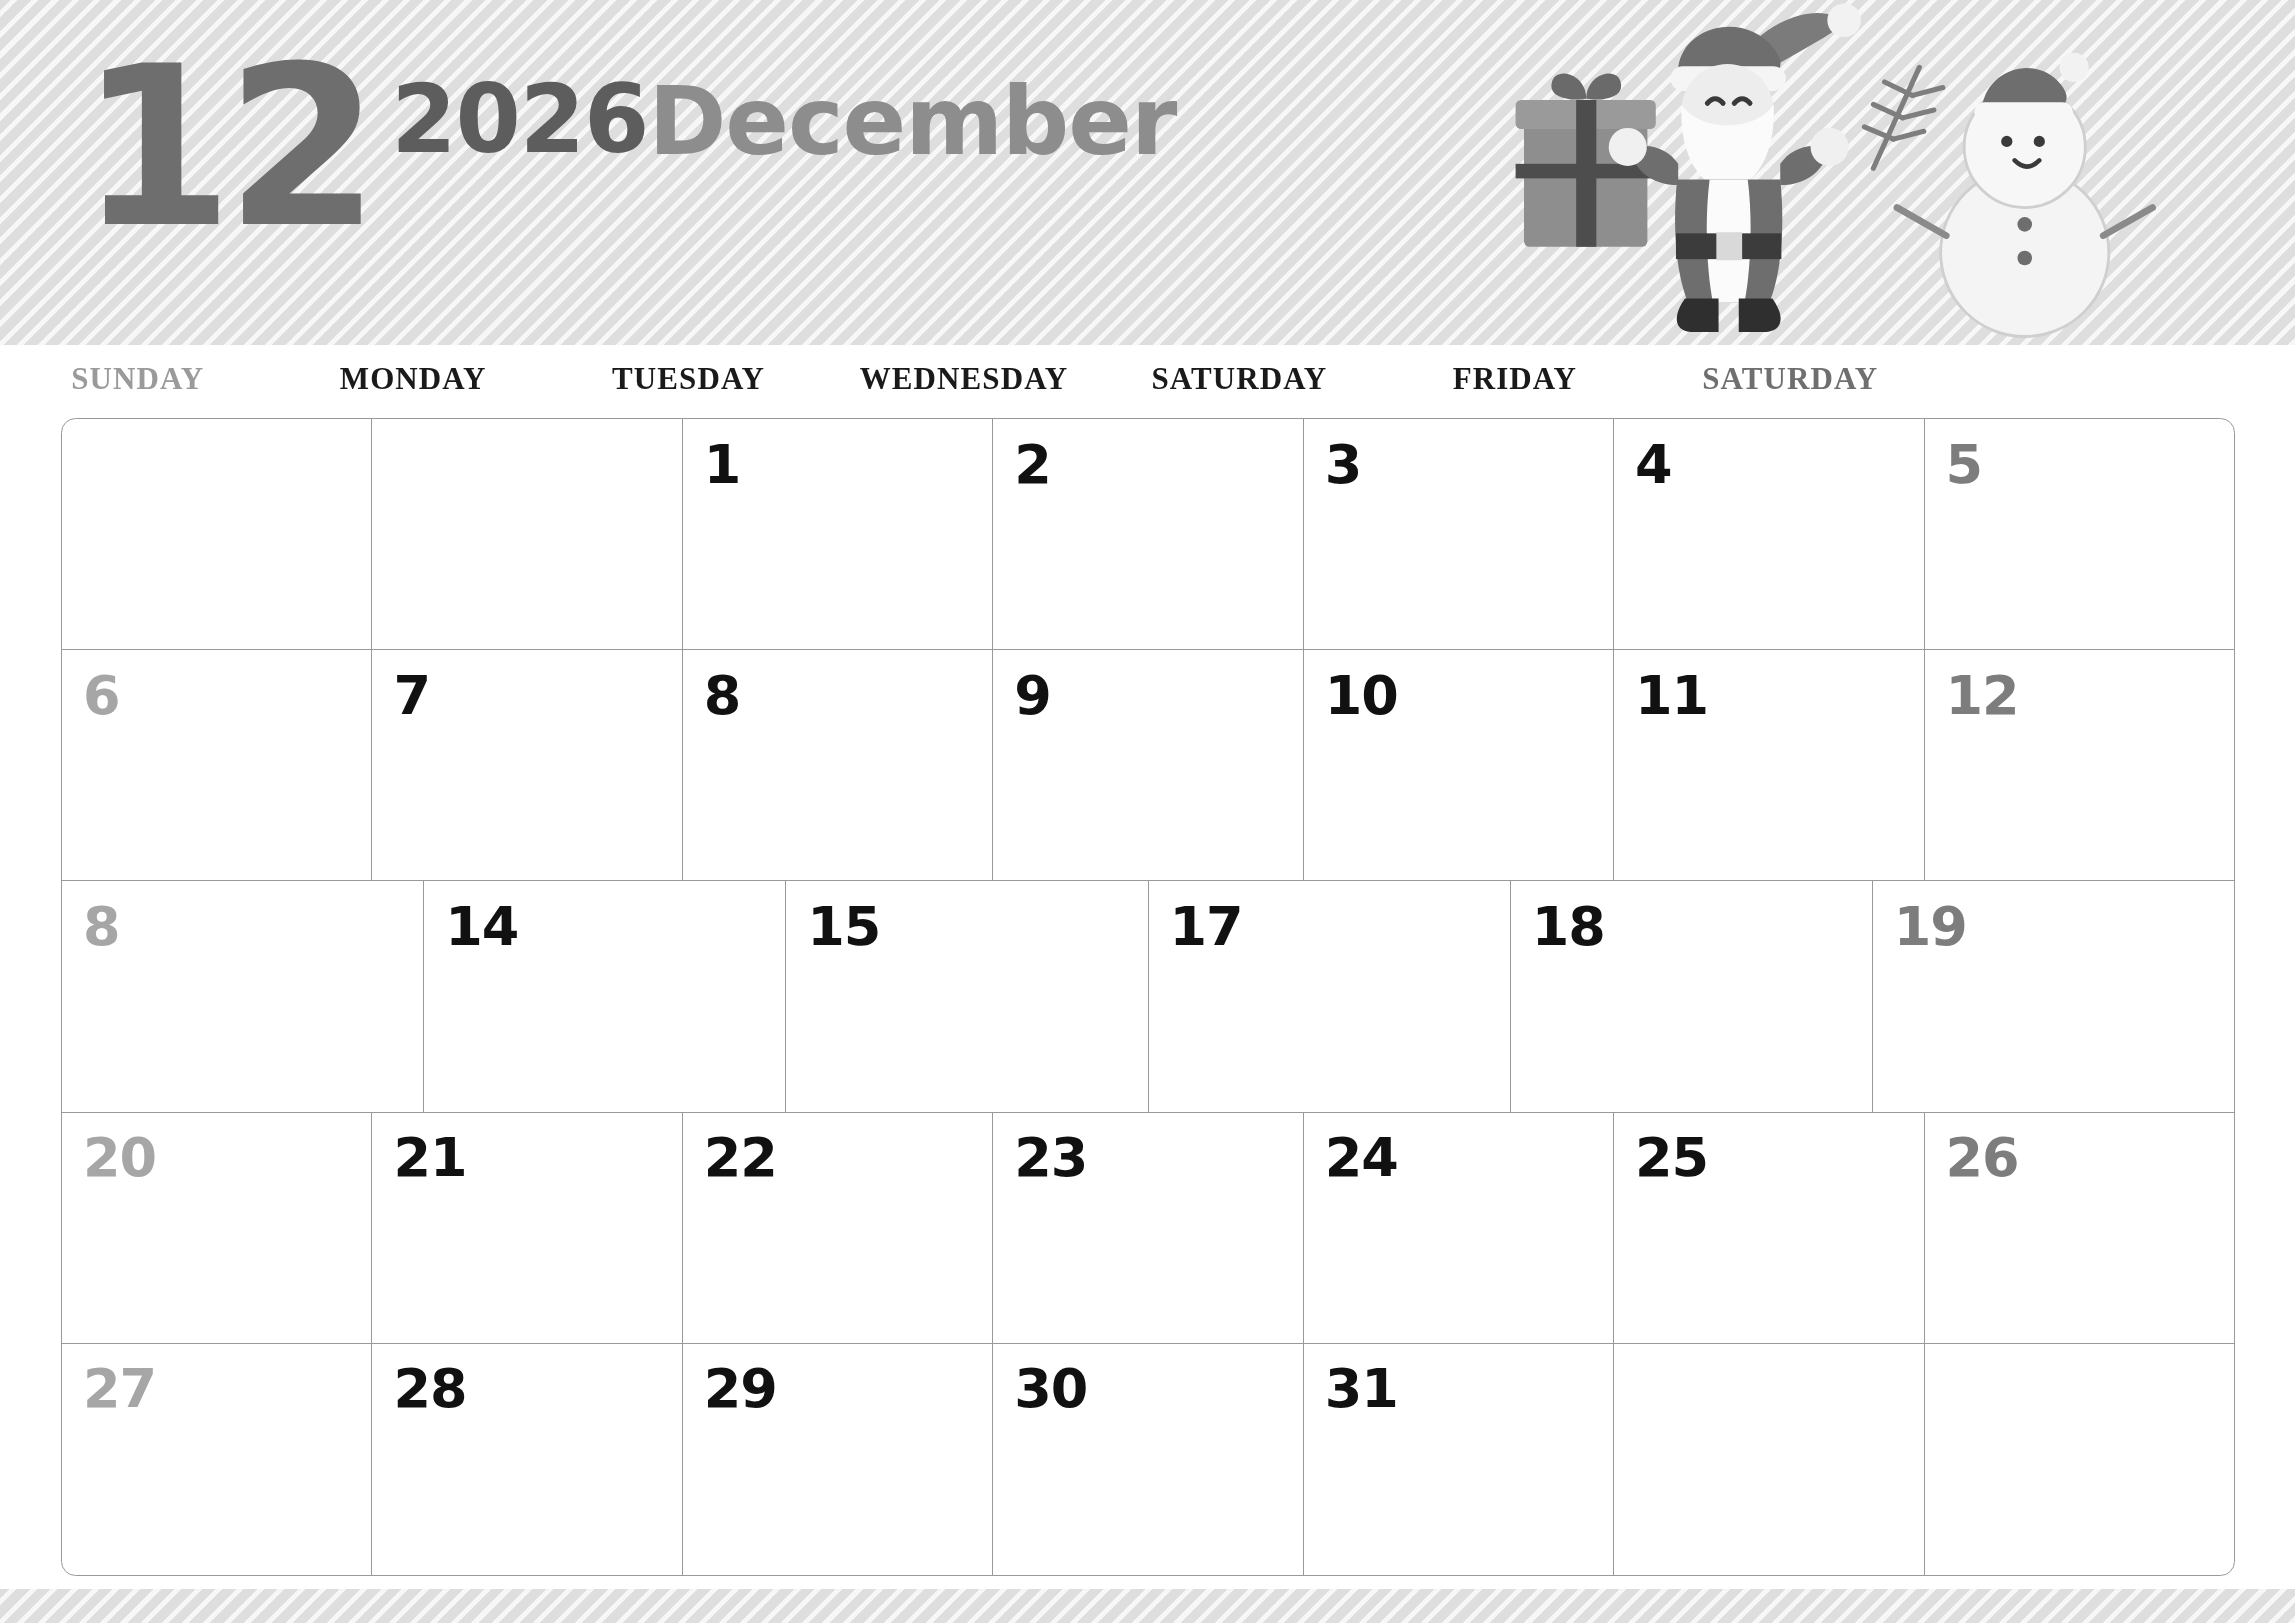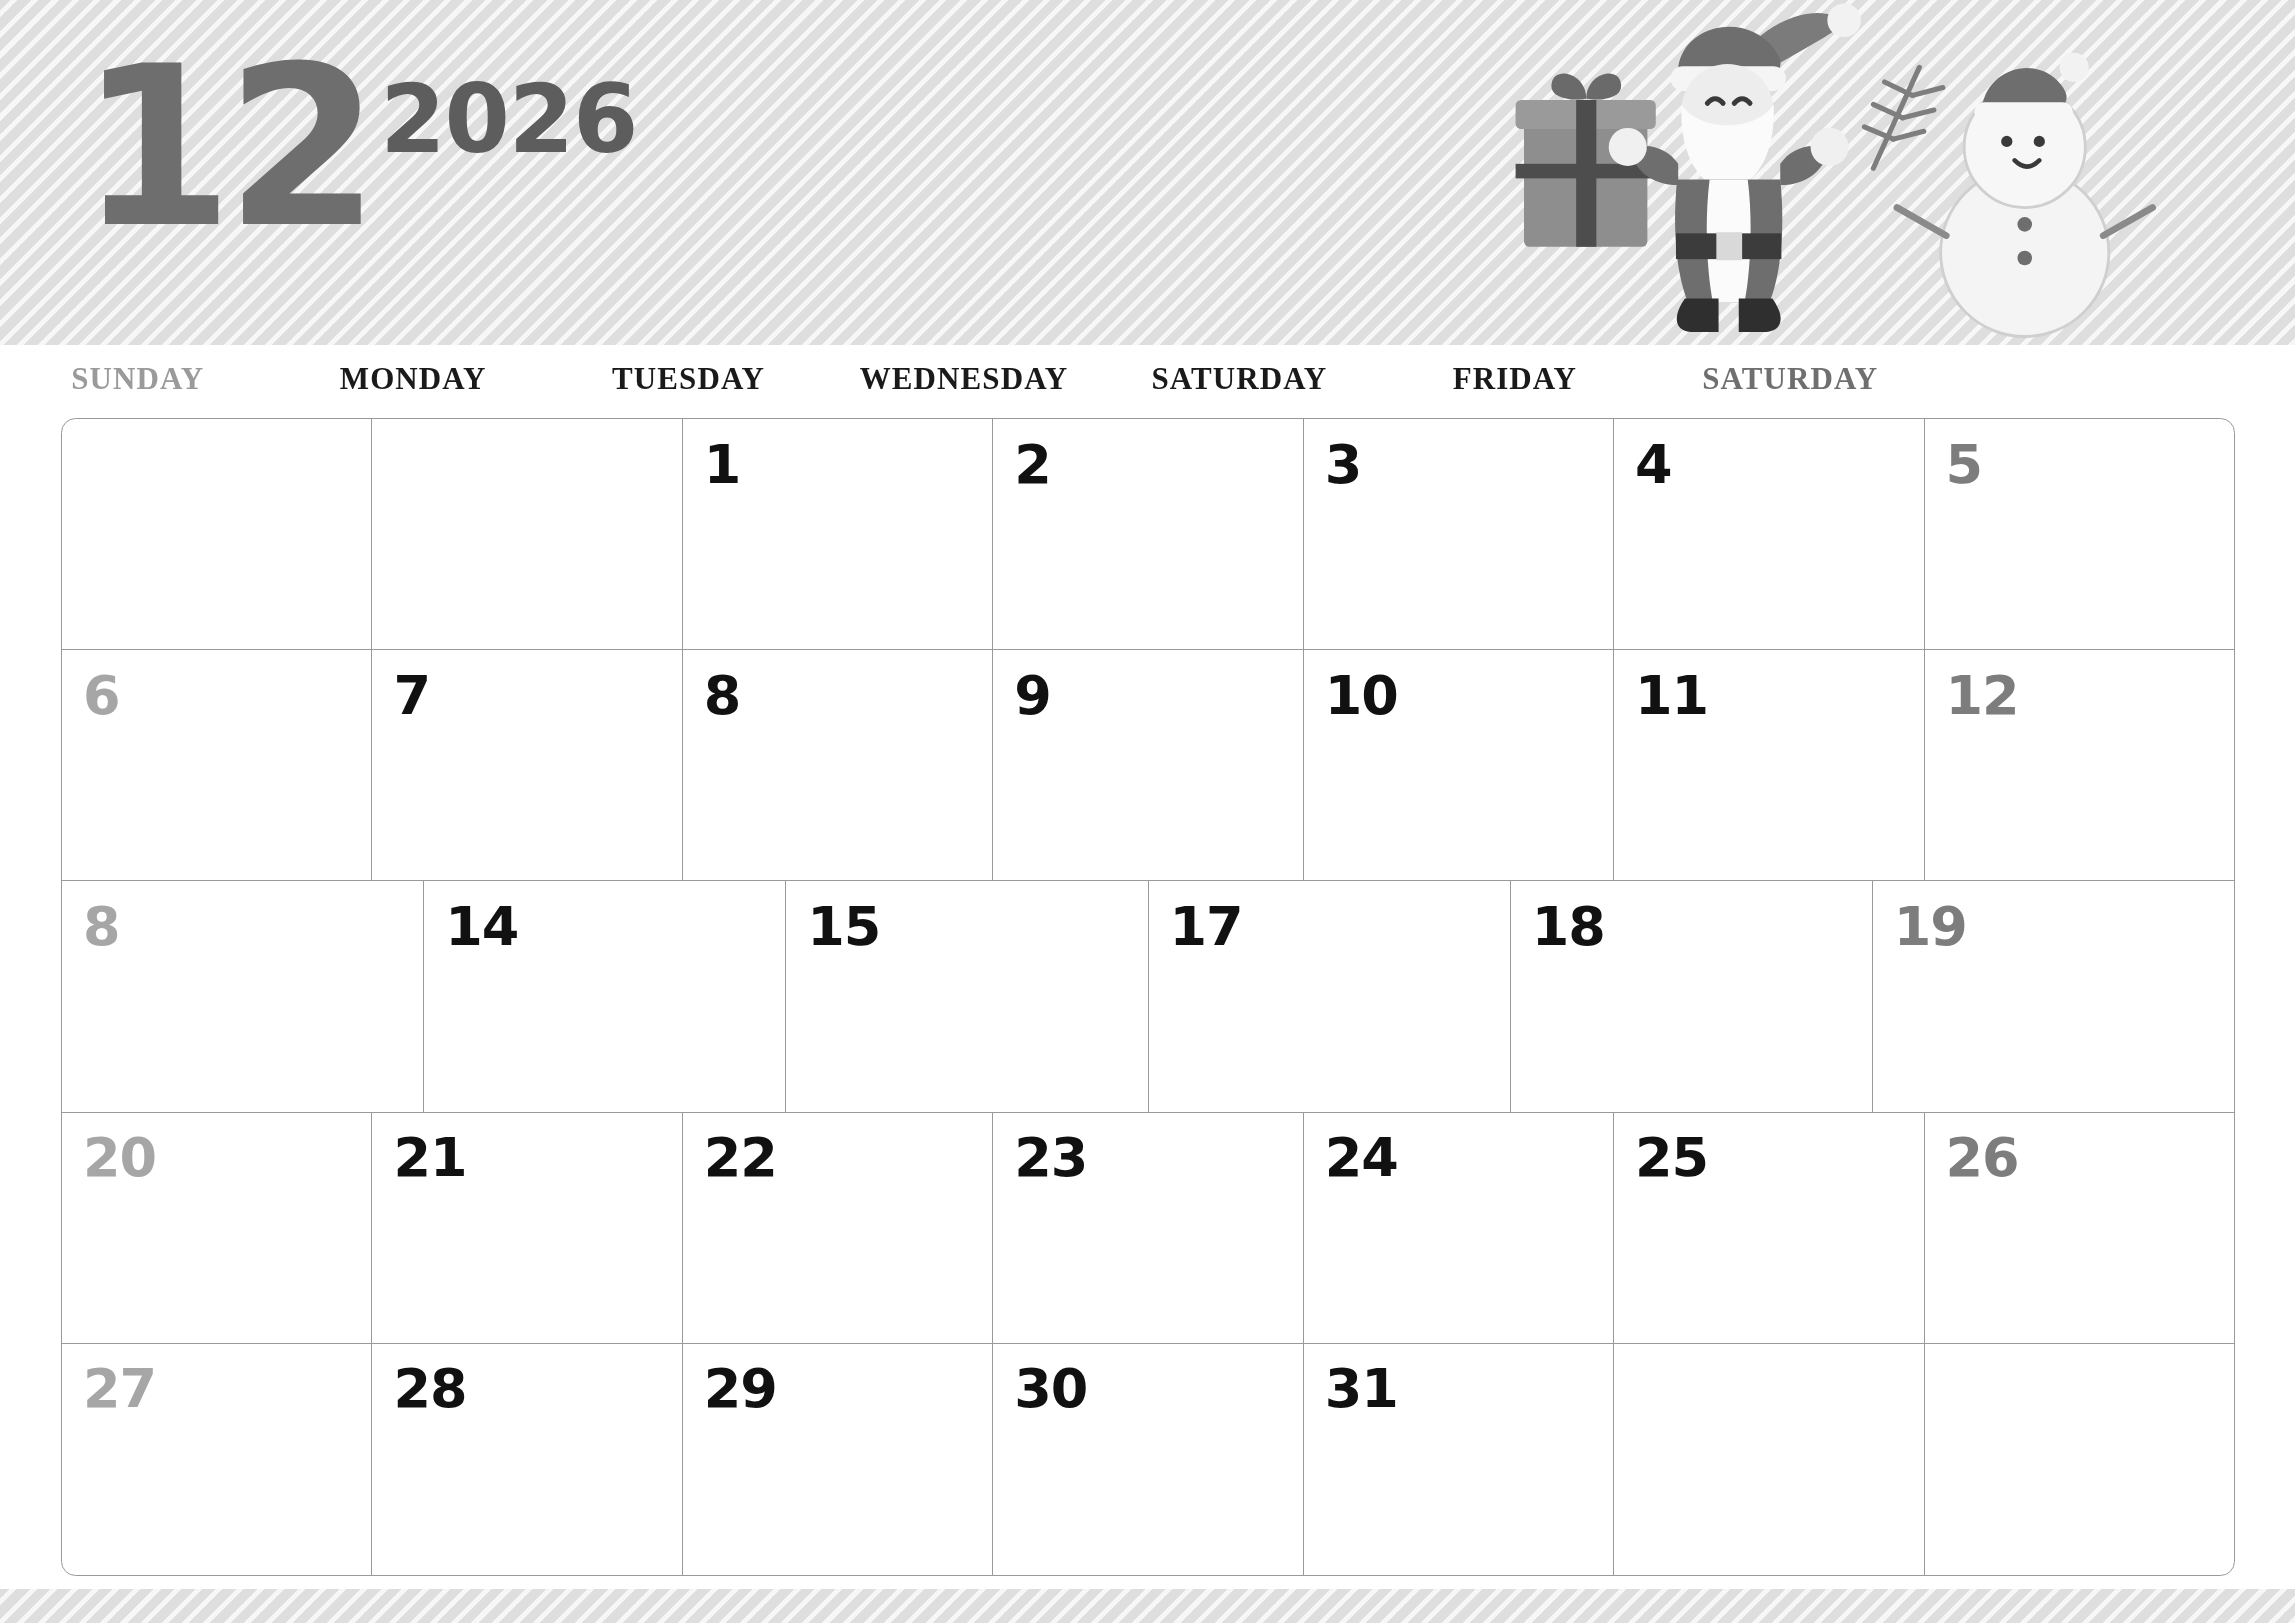--- a/index.html
+++ b/index.html
@@ -42,21 +42,21 @@
   }
   .month-number {
     font-size: 222px;
     line-height: 0.78;
     font-weight: bold;
     color: #6e6e6e;
     letter-spacing: -7.9px;
     font-family: "DejaVu Sans", sans-serif;
   }
   .title-right {
-    margin-left: 8px;
+    margin-left: 19px;
     margin-top: 12.3px;
     display: flex;
     flex-direction: row;
   }
   .year-text {
     font-size: 94px;
     line-height: 1.0;
     font-weight: bold;
     color: #5d5d5d;
     font-family: "DejaVu Sans", sans-serif;
@@ -163,20 +163,21 @@
 </style>
 </head>
 <body>
 
 <div class="header-band">
 
   <div class="title-group">
     <div class="month-number">12</div>
     <div class="title-right">
       <div class="year-text">2026</div>
+      <div class="month-name">December</div>
     </div>
   </div>
 
   <svg class="illustration" viewBox="0 0 1400 615">
 
     <g>
       <rect x="25" y="210" width="220" height="230" rx="10" fill="#8e8e8e"></rect>
       <rect x="10" y="178" width="250" height="52" rx="10" fill="#9a9a9a"></rect>
       <rect x="118" y="178" width="36" height="262" fill="#4d4d4d"></rect>
       <rect x="10" y="292" width="250" height="26" fill="#4d4d4d"></rect>

